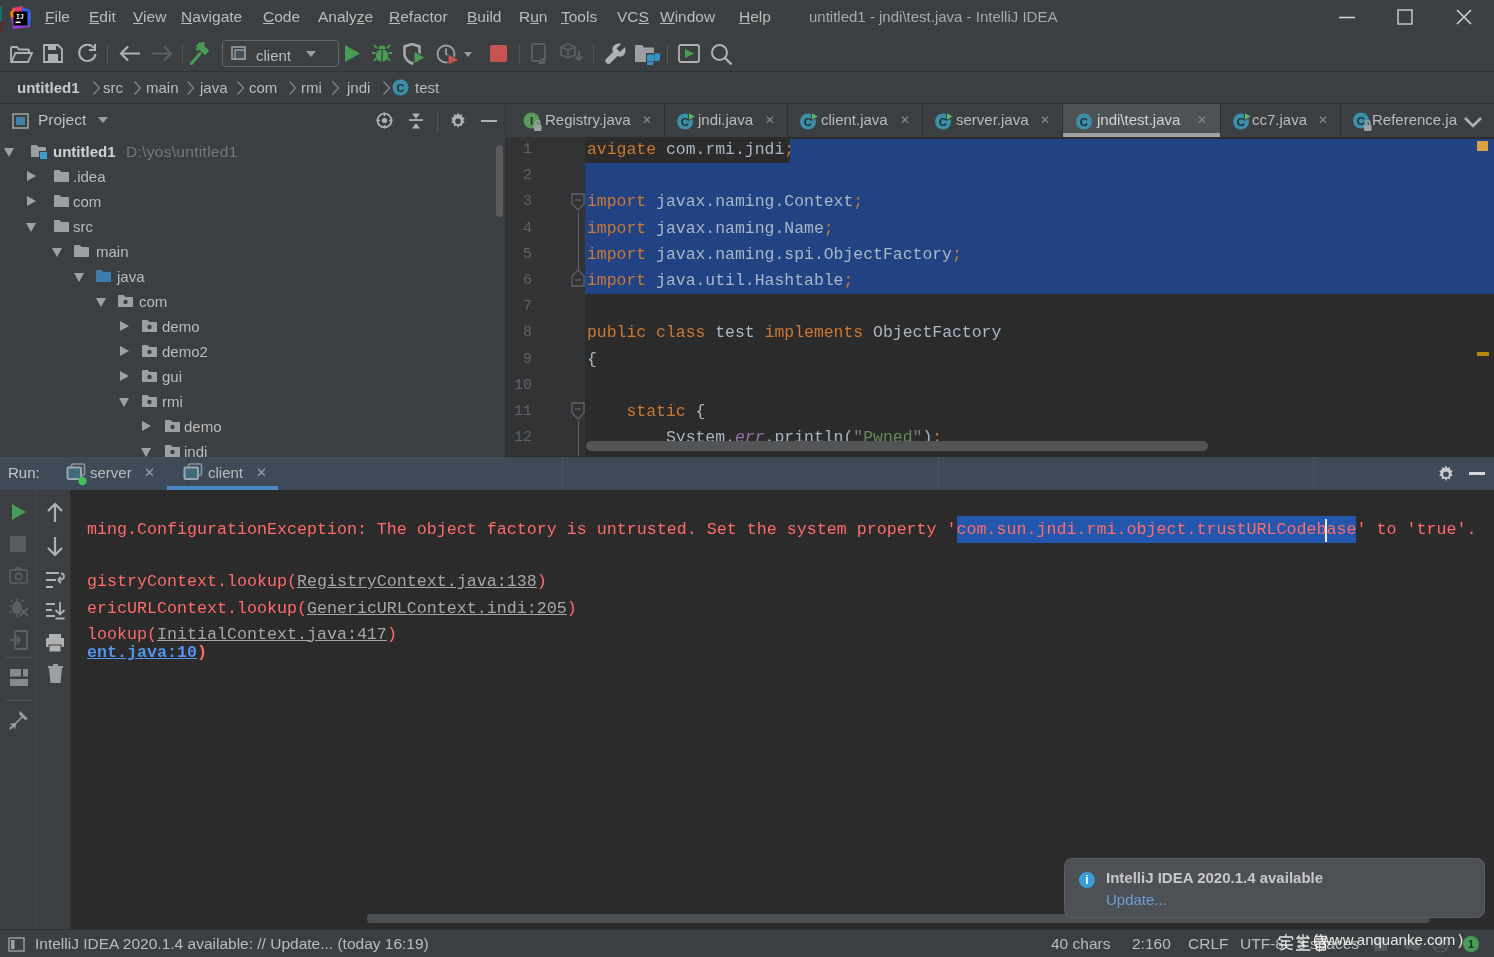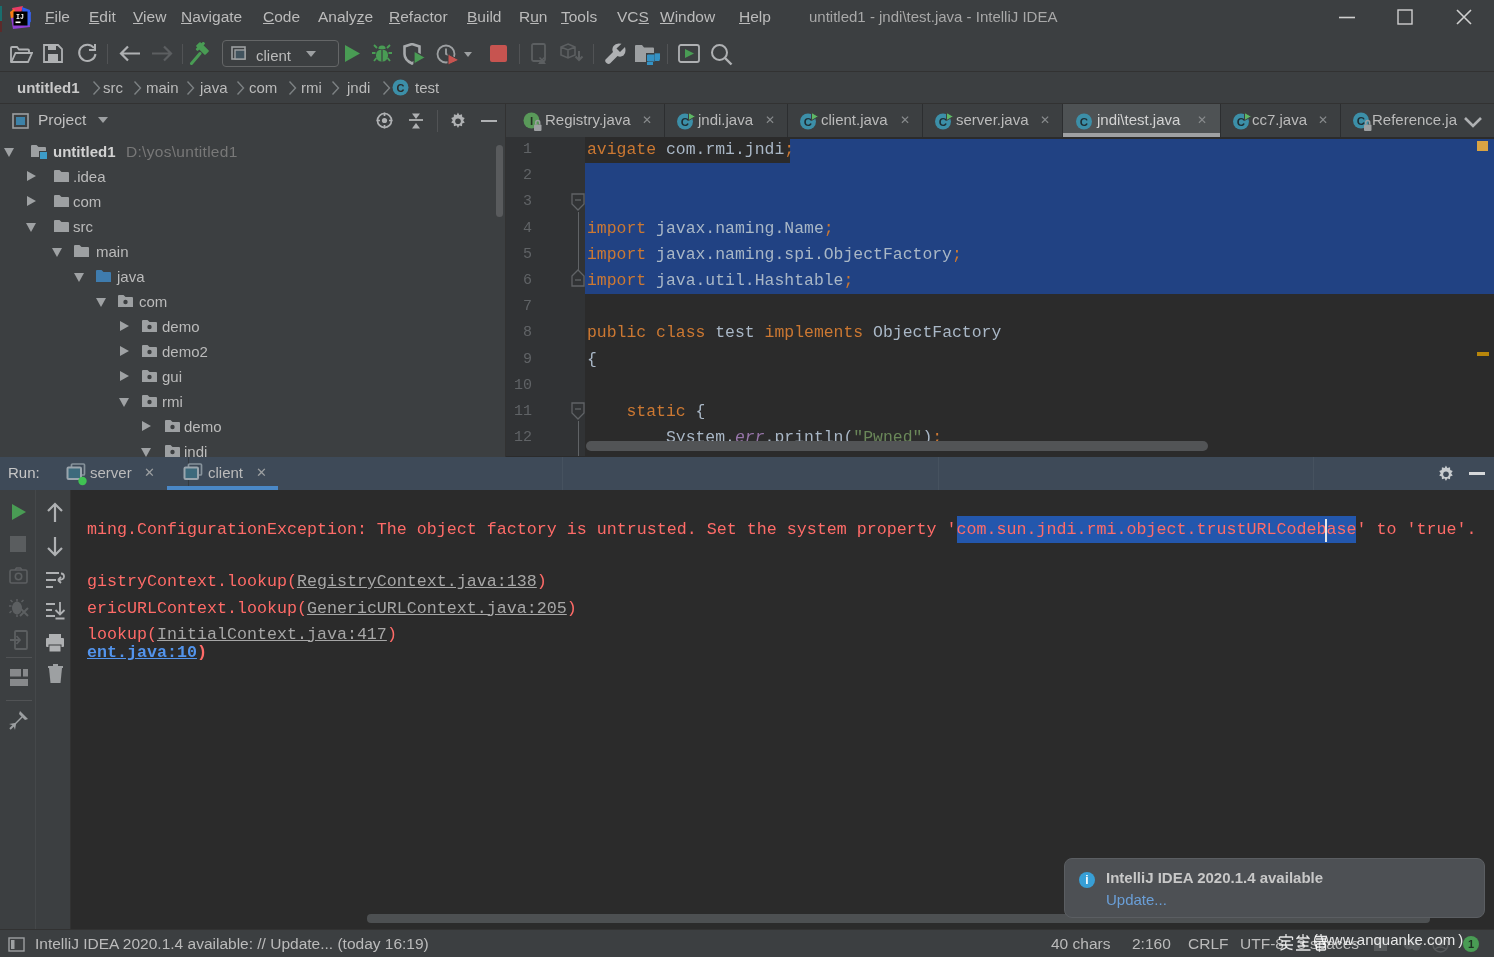--- a/index.html
+++ b/index.html
@@ -466,20 +466,21 @@
     <path d="M2 8 L8 2 L14 8 L14 18 L2 18 Z" fill="#313335" stroke="#606366" stroke-width="1.3"></path>
     <path d="M5 12 L11 12" stroke="#606366" stroke-width="1.3"></path>
   </svg>
   <svg class="abs" style="left:64px;top:264px" width="16" height="20" viewBox="0 0 16 20">
     <path d="M2 2 L14 2 L14 12 L8 18 L2 12 Z" fill="#313335" stroke="#606366" stroke-width="1.3"></path>
     <path d="M5 8 L11 8" stroke="#606366" stroke-width="1.3"></path>
   </svg>
   <div class="abs" style="left:71.5px;top:284px;width:1px;height:35px;background:#606366;"></div>
 
   <div class="codeline" style="top:0px;"><span class="kw">avigate</span> com.rmi.jndi<span class="kw">;</span></div>
+  <div class="codeline" style="top:52.4px;"><span class="kw">import</span> javax.naming.Context<span class="kw">;</span></div>
   <div class="codeline" style="top:78.6px;"><span class="kw">import</span> javax.naming.Name<span class="kw">;</span></div>
   <div class="codeline" style="top:104.8px;"><span class="kw">import</span> javax.naming.spi.ObjectFactory<span class="kw">;</span></div>
   <div class="codeline" style="top:131px;"><span class="kw">import</span> java.util.Hashtable<span class="kw">;</span></div>
   <div class="codeline" style="top:183.4px;"><span class="kw">public class</span> test <span class="kw">implements</span> ObjectFactory</div>
   <div class="codeline" style="top:209.6px;">{</div>
   <div class="codeline" style="top:261.8px;">    <span class="kw">static</span> {</div>
   <div class="codeline" style="top:288px;">        System.<span class="fld">err</span>.println(<span class="str">"Pwned"</span>)<span class="kw">;</span></div>
 
   <div class="abs" style="left:80px;top:304px;width:622px;height:10px;background:#525456;border-radius:5px;"></div>
 
@@ -572,21 +573,21 @@
   <svg class="abs" style="left:47px;top:174px" width="17" height="20" viewBox="0 0 17 20">
     <path d="M2 4 L3.5 19 L13.5 19 L15 4" fill="#9da0a2"></path>
     <rect x="1" y="2" width="15" height="2" fill="#9da0a2"></rect>
     <rect x="6" y="0" width="5" height="2" fill="#9da0a2"></rect>
   </svg>
 </div>
 <div id="console">
   <div class="cline" style="top:27px;">ming.ConfigurationException: The object factory is untrusted. Set the system property '<span style="background:#2357ad;padding:4px 0;">com.sun.jndi.rmi.object.trustURLCodebase</span>' to 'true'.</div>
   <div class="abs" style="left:1254px;top:29px;width:2px;height:23px;background:#e8e8e8;"></div>
   <div class="cline" style="top:79.4px;">gistryContext.lookup(<span class="clink">RegistryContext.java:138</span>)</div>
-  <div class="cline" style="top:105.6px;">ericURLContext.lookup(<span class="clink">GenericURLContext.java:205</span>)</div>
+  <div class="cline" style="top:105.6px;">ericURLContext.lookup(<span class="clink">GenericURLContext.indi:205</span>)</div>
   <div class="cline" style="top:131.8px;">lookup(<span class="clink">InitialContext.java:417</span>)</div>
   <div class="cline" style="top:150px;font-weight:bold;"><span class="blink">ent.java:10</span>)</div>
   <div class="abs" style="left:296px;top:424px;width:1063px;height:9px;background:#4d5052;border-radius:4px;"></div>
 </div>
 
 <div id="notif">
   <div class="abs" style="left:14px;top:13px;width:16px;height:16px;border-radius:50%;background:#389fd6;color:#fff;font-size:12px;font-weight:bold;text-align:center;line-height:16px;">i</div>
   <div class="abs" style="left:41px;top:10px;font-size:15px;font-weight:bold;color:#c8c8c8;">IntelliJ IDEA 2020.1.4 available</div>
   <div class="abs" style="left:41px;top:32px;font-size:15px;color:#6a9fd8;">Update...</div>
 </div>

